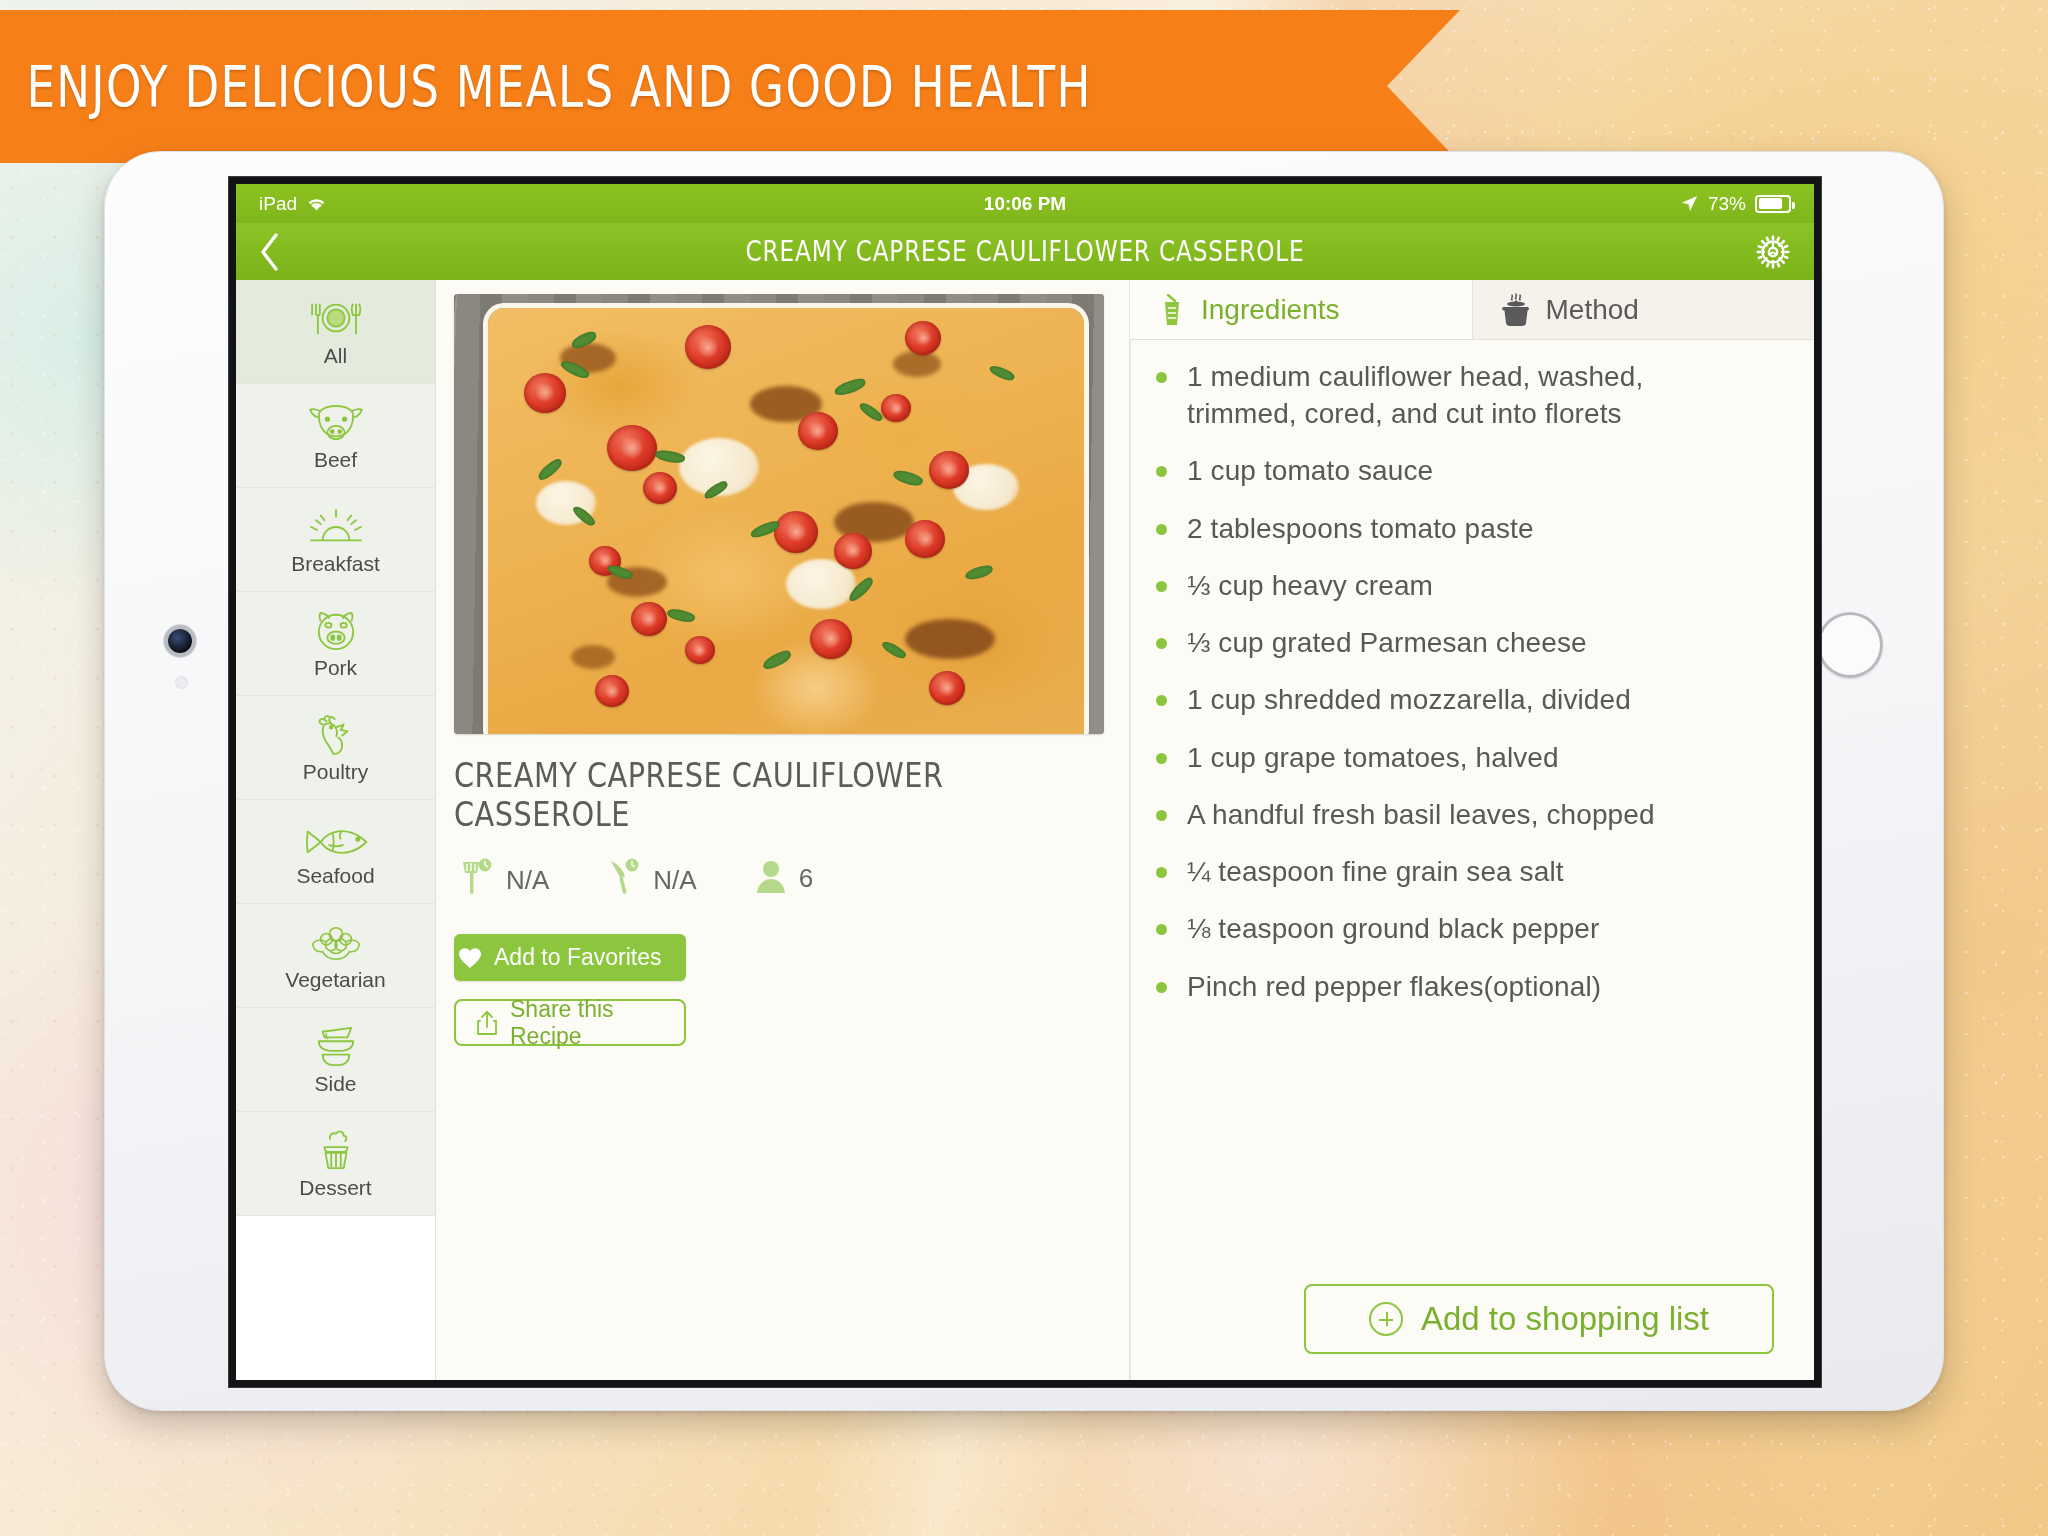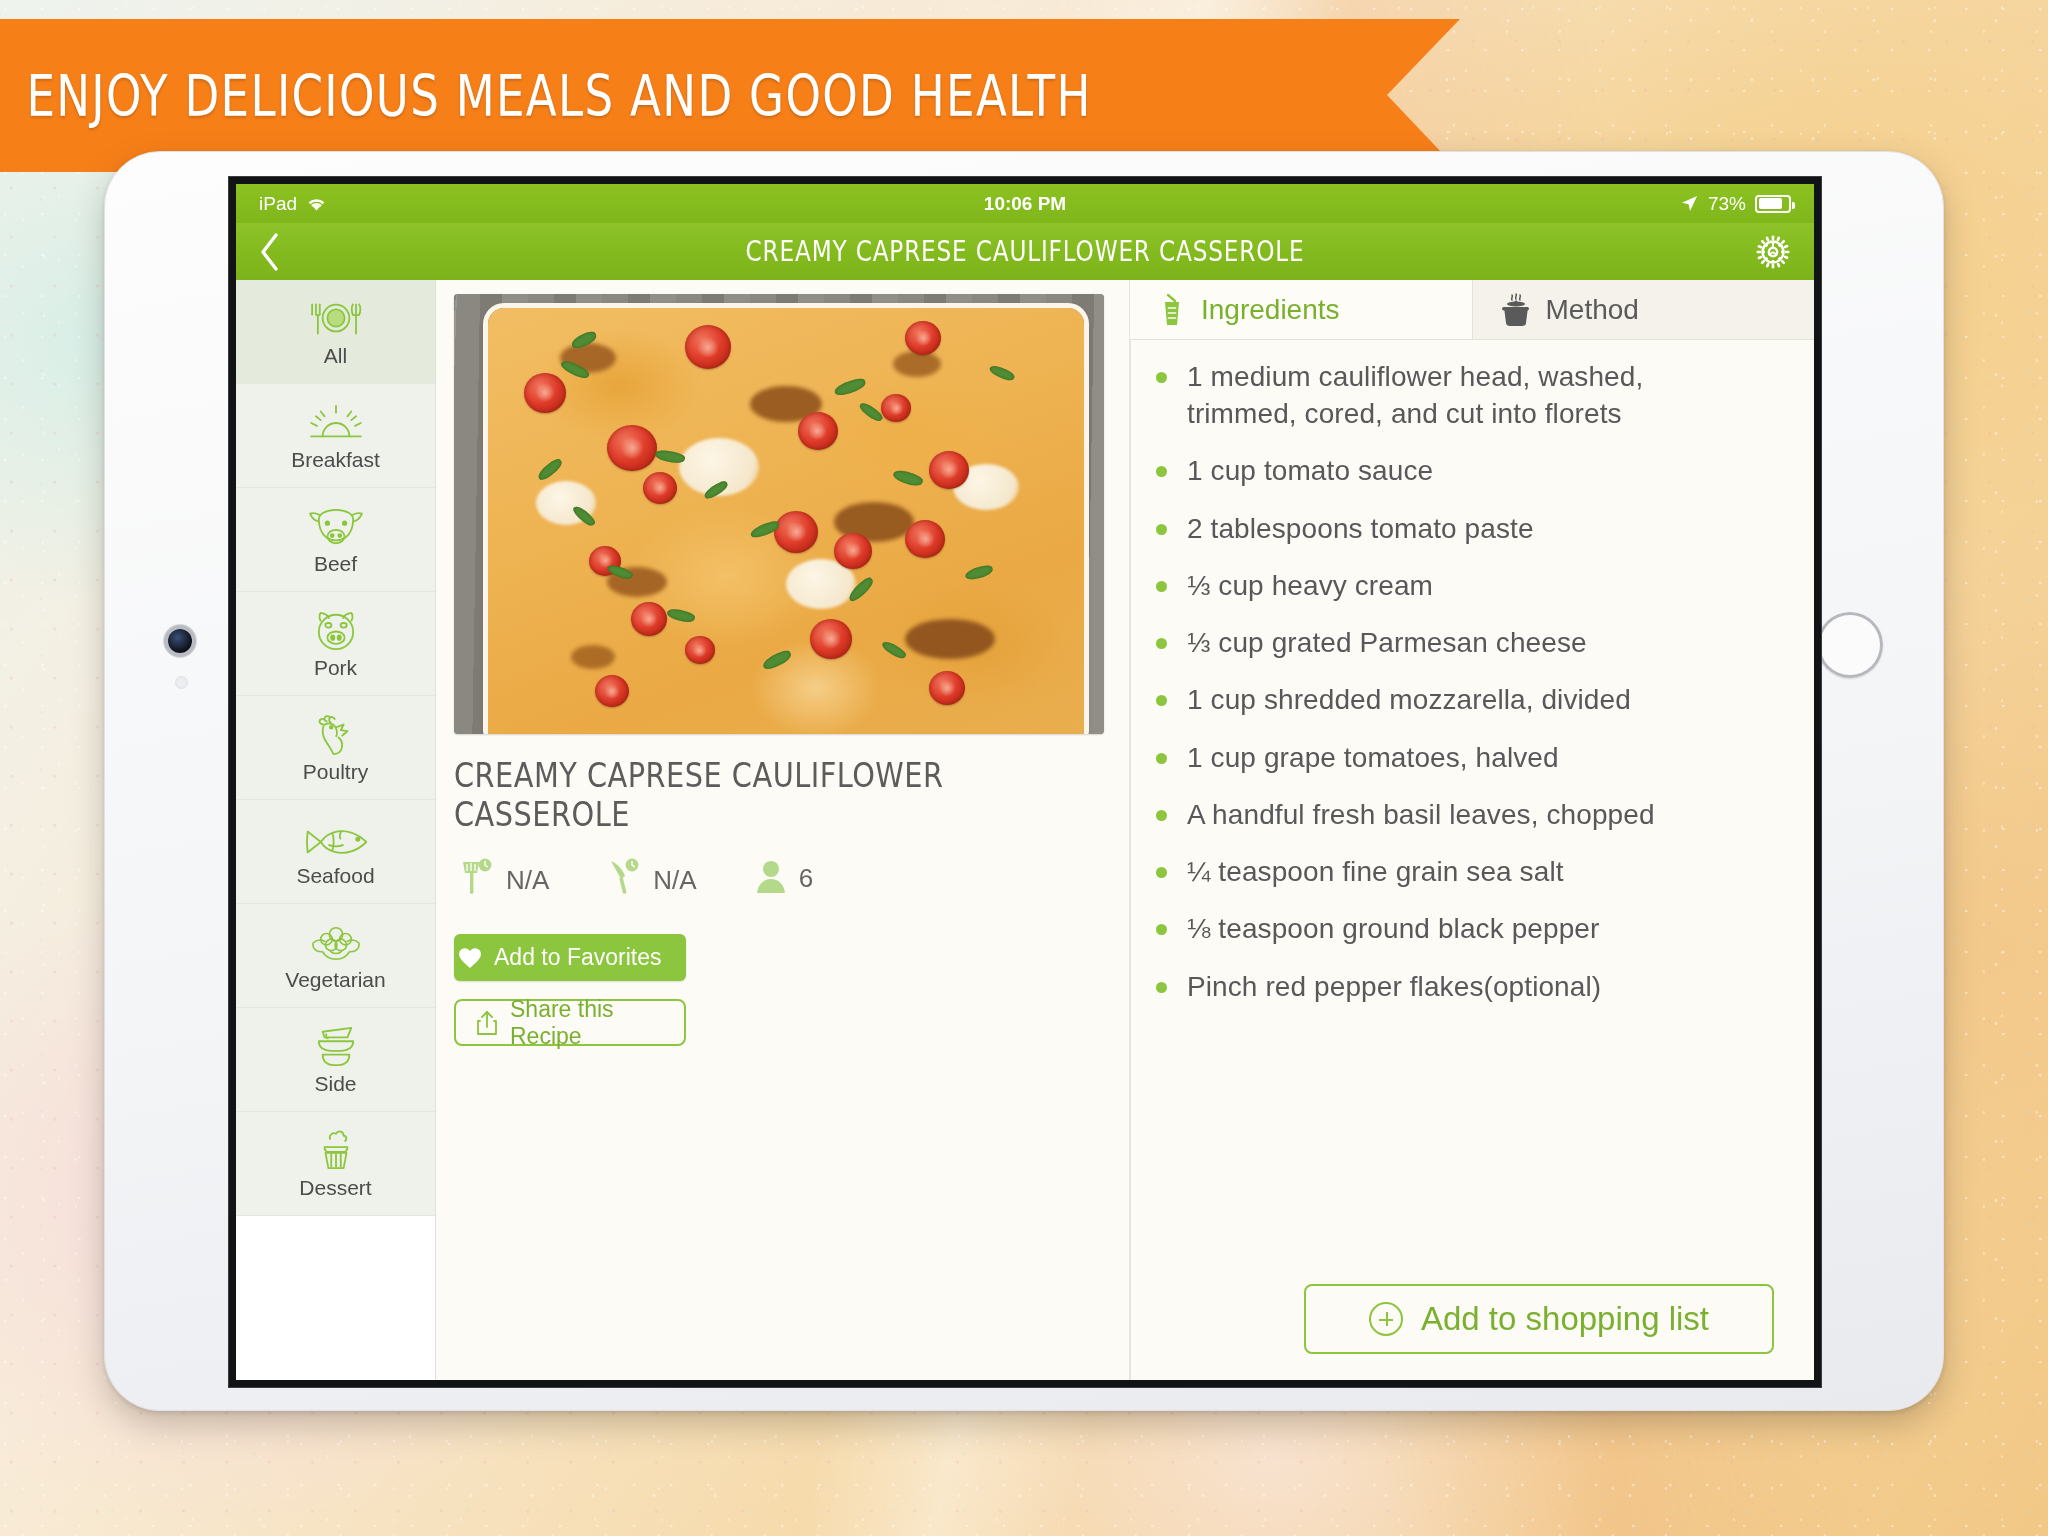--- a/index.html
+++ b/index.html
@@ -36,21 +36,21 @@
       radial-gradient(circle at 43% 67%, rgba(255,255,255,.75) 0 1.1px, transparent 1.5px),
       radial-gradient(circle at 72% 35%, rgba(255,255,255,.8) 0 1.3px, transparent 1.7px),
       radial-gradient(circle at 27% 84%, rgba(236,176,176,.55) 0 1.4px, transparent 1.8px),
       radial-gradient(circle at 88% 12%, rgba(255,255,255,.7) 0 1.0px, transparent 1.4px),
       radial-gradient(circle at 58% 50%, rgba(196,226,216,.5) 0 1.3px, transparent 1.7px);
     background-size:37px 41px, 53px 47px, 61px 59px, 43px 49px, 67px 63px, 71px 57px;
   }
 
   
   #banner {
-    position:absolute; left:0; top:19px; width:1460px; height:153px;
+    position:absolute; left:0; top:10px; width:1460px; height:153px;
     background:#f77f18;
     clip-path: polygon(0 0, 1460px 0, 1387px 76px, 1460px 153px, 0 153px);
     filter: drop-shadow(0 5px 6px rgba(0,0,0,.22));
     display:flex; align-items:center;text-align:right;
   }
   #banner .btext {
     color:#fff; font-size:57px; letter-spacing:1.5px; padding-left:30px;
     font-family:"Liberation Sans Narrow","DejaVu Sans Condensed","Liberation Sans",sans-serif;
     font-weight:400; transform:scaleX(.88); transform-origin:left center;
     white-space:nowrap; text-shadow:0 2px 3px rgba(0,0,0,.18);
@@ -344,47 +344,47 @@
                 <path d="M53 6v12M53 18v20"></path>
                 <path d="M50 6c-2 3-2 9 0 12h6c2-3 2-9 0-12"></path>
               </g>
             </svg>
           </span>
           <span class="label">All</span>
         </div>
 
         <div class="cat">
           <span class="ico">
-            <svg width="62" height="42" viewBox="0 0 64 44">
-              <g fill="none" stroke="#8cc63e" stroke-width="1.9" stroke-linecap="round">
-                <path d="M18 36a14 14 0 0 1 28 0"></path>
-                <path d="M6 36h52"></path>
-                <path d="M32 4v7M16 10l4 5M48 10l-4 5M6 22l6 3M58 22l-6 3M11 15l5 4M53 15l-5 4"></path>
-              </g>
-            </svg>
-          </span>
-          <span class="label">Breakfast</span>
-        </div>
-
-        <div class="cat">
-          <span class="ico">
             <svg width="58" height="42" viewBox="0 0 60 44">
               <g fill="none" stroke="#8cc63e" stroke-width="1.9">
                 <path d="M14 10c-6-4-11-2-11-2s2 7 8 8"></path>
                 <path d="M46 10c6-4 11-2 11-2s-2 7-8 8"></path>
                 <path d="M12 14c0-6 8-10 18-10s18 4 18 10c0 10-4 16-8 19-3 2-6 3-10 3s-7-1-10-3c-4-3-8-9-8-19z"></path>
                 <ellipse cx="30" cy="32" rx="9" ry="7"></ellipse>
                 <circle cx="26" cy="31" r="1.6" fill="#8cc63e"></circle>
                 <circle cx="34" cy="31" r="1.6" fill="#8cc63e"></circle>
                 <circle cx="21" cy="18" r="1.8" fill="#8cc63e"></circle>
                 <circle cx="39" cy="18" r="1.8" fill="#8cc63e"></circle>
               </g>
             </svg>
           </span>
           <span class="label">Beef</span>
+        </div>
+
+        <div class="cat">
+          <span class="ico">
+            <svg width="62" height="42" viewBox="0 0 64 44">
+              <g fill="none" stroke="#8cc63e" stroke-width="1.9" stroke-linecap="round">
+                <path d="M18 36a14 14 0 0 1 28 0"></path>
+                <path d="M6 36h52"></path>
+                <path d="M32 4v7M16 10l4 5M48 10l-4 5M6 22l6 3M58 22l-6 3M11 15l5 4M53 15l-5 4"></path>
+              </g>
+            </svg>
+          </span>
+          <span class="label">Breakfast</span>
         </div>
 
         <div class="cat">
           <span class="ico">
             <svg width="54" height="42" viewBox="0 0 56 44">
               <g fill="none" stroke="#8cc63e" stroke-width="1.9">
                 <path d="M12 12c-3-6 0-9 0-9s7 1 9 6"></path>
                 <path d="M44 12c3-6 0-9 0-9s-7 1-9 6"></path>
                 <circle cx="28" cy="23" r="18"></circle>
                 <ellipse cx="28" cy="29" rx="9" ry="6.5"></ellipse>

